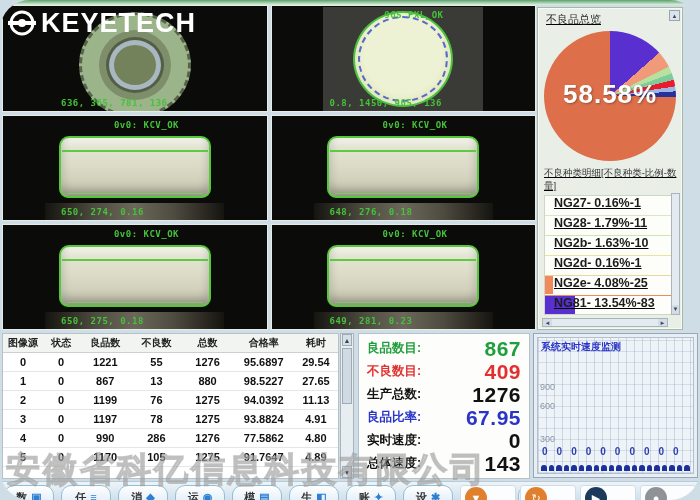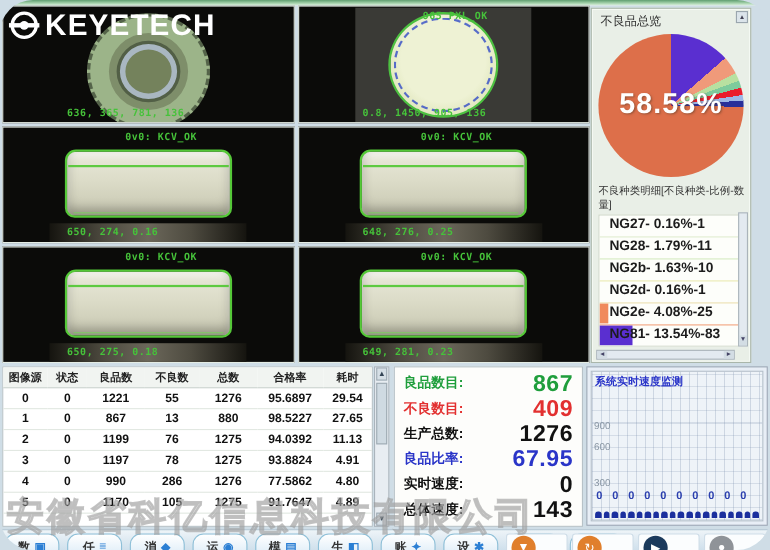--- a/index.html
+++ b/index.html
@@ -45,21 +45,21 @@
   .cap-side { position:absolute; left:50%; top:20px; transform:translateX(-50%); width:152px; height:62px; }
   .cap-body { width:100%; height:100%;
     background:linear-gradient(180deg,#e9e9da 0%,#dcdcc8 45%,#c6c6b0 100%);
     border:2px solid #55c838; border-radius:10px 10px 9px 9px;
     box-shadow:inset 0 -6px 10px rgba(0,0,0,.28), inset 0 4px 6px rgba(255,255,255,.5); position:relative; }
   .cap-body::before { content:""; position:absolute; left:1px; right:1px; top:12px; border-top:2px solid #55c838; opacity:.95; }
   .cap-body::after { content:""; position:absolute; left:6px; right:6px; bottom:2px; border-top:1px solid #7ad45c; opacity:.8; }
 
   
   .defect-panel { position:absolute; left:537px; top:7px; width:146px; height:323px;
-    background:#e9efe7; border:1px solid #a9b6aa; box-shadow:inset 0 0 0 1px #f6faf4; z-index:2; }
+    background:#e9efe7; border:1px solid #a9b6aa; box-shadow:inset 0 0 0 1px #f6faf4; z-index:2;text-decoration:underline; }
   .dp-title { font-size:11px; color:#2a2a2a; padding:4px 0 2px 8px; }
   .dp-scrollup { position:absolute; top:2px; right:2px; width:11px; height:11px; background:#dbe4ea;
     border:1px solid #9aa6ae; font-size:6px; color:#445; text-align:center; line-height:10px; }
   .pie-wrap { position:relative; width:132px; height:130px; margin:2px auto 0; }
   .pie { width:132px; height:130px; border-radius:50%; }
   .pie-label { position:absolute; left:2px; top:48px; color:#fff; font-weight:900; font-size:26px;
     text-shadow:1px 1px 2px rgba(90,60,40,.55); letter-spacing:1px;margin-left:17px; }
   .dp-subtitle { font-size:9.5px; color:#333; padding:6px 0 2px 6px; }
   .defect-list { position:relative; margin:0 10px 0 6px; background:#fbfdf7; border:1px solid #cdd6c8;
     height:120px; overflow:hidden; }
@@ -166,21 +166,21 @@
         </div>
       <div class="cam-text bot">650, 274, 0.16</div>
     </div>
 
     <div class="cam-cell">
       <div class="cam-text top">0v0: KCV_OK</div>
       <div class="pedestal"></div>
       <div class="cap-side">
           <div class="cap-body"></div>
         </div>
-      <div class="cam-text bot">648, 276, 0.25</div>
+      <div class="cam-text bot">648, 276, 0.18</div>
     </div>
 
     <div class="cam-cell">
       <div class="cam-text top">0v0: KCV_OK</div>
       <div class="pedestal"></div>
       <div class="cap-side">
           <div class="cap-body"></div>
         </div>
       <div class="cam-text bot">650, 275, 0.18</div>
     </div>

